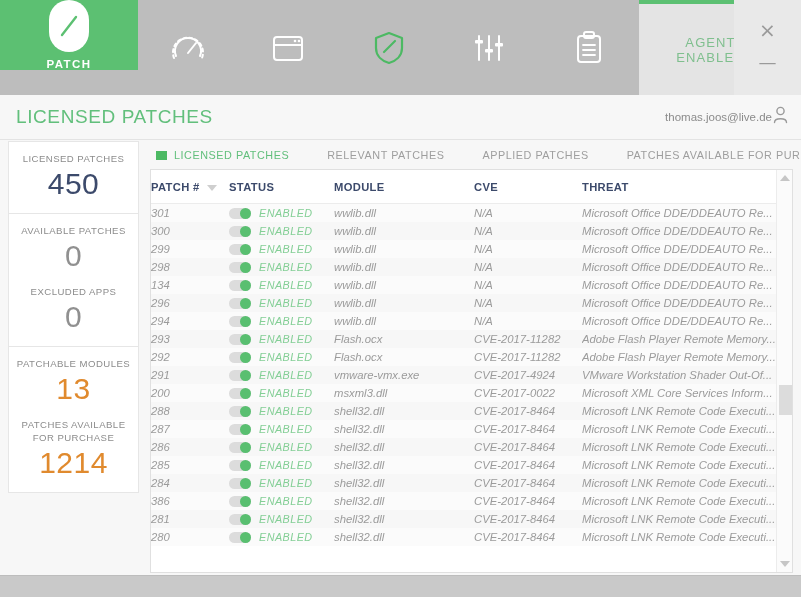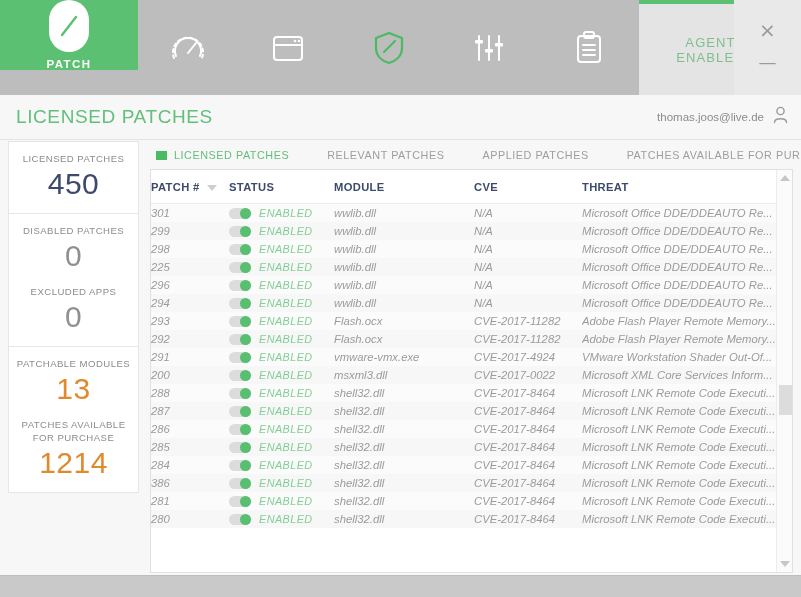--- a/index.html
+++ b/index.html
@@ -98,21 +98,21 @@
     display: flex; align-items: center;
   }
   .page-title {
     margin-left: 16px;
     color: #62bf7c;
     font-size: 19px;
     letter-spacing: 0.6px;
   }
   .user-area {
     margin-left: auto; margin-right: 12px;
-    display: flex; align-items: center; gap: 8px;
+    display: flex; align-items: center; 
   }
   .user-email {
     color: #8b8b8b;
     font-size: 11.5px;
   }
 
   
   .sidebar {
     position: absolute; top: 141px; left: 8px;
     width: 131px;
@@ -372,21 +372,21 @@
   </div>
 
   <div class="sidebar">
 
     <div class="stat-card">
       <div class="stat-label">LICENSED PATCHES</div>
       <div class="stat-value navy">450</div>
     </div>
 
     <div class="stat-card">
-      <div class="stat-label">DISABLED PATCHES</div>
+      <div class="stat-label">AVAILABLE PATCHES</div>
       <div class="stat-value gray">0</div>
       <div class="stat-label stat-sub">EXCLUDED APPS</div>
       <div class="stat-value gray">0</div>
     </div>
 
     <div class="stat-card">
       <div class="stat-label">PATCHABLE MODULES</div>
       <div class="stat-value orange">13</div>
       <div class="stat-label stat-sub">PATCHES AVAILABLE FOR PURCHASE</div>
       <div class="stat-value orange">1214</div>
@@ -434,49 +434,63 @@
                     <span class="knob"></span>
                   </div>
                   <span class="status-text">ENABLED</span>
                 </div>
               </td>
               <td class="c-module">wwlib.dll</td>
               <td class="c-cve">N/A</td>
               <td class="c-threat">Microsoft Office DDE/DDEAUTO Re...</td>
             </tr>
             <tr class="prow">
-              <td class="c-patch">299</td>
+              <td class="c-patch">300</td>
               <td class="c-status">
                 <div class="status-cell">
                   <div class="toggle">
                     <span class="knob"></span>
                   </div>
                   <span class="status-text">ENABLED</span>
                 </div>
               </td>
               <td class="c-module">wwlib.dll</td>
               <td class="c-cve">N/A</td>
               <td class="c-threat">Microsoft Office DDE/DDEAUTO Re...</td>
             </tr>
             <tr class="prow">
-              <td class="c-patch">298</td>
+              <td class="c-patch">299</td>
               <td class="c-status">
                 <div class="status-cell">
                   <div class="toggle">
                     <span class="knob"></span>
                   </div>
                   <span class="status-text">ENABLED</span>
                 </div>
               </td>
               <td class="c-module">wwlib.dll</td>
               <td class="c-cve">N/A</td>
               <td class="c-threat">Microsoft Office DDE/DDEAUTO Re...</td>
             </tr>
             <tr class="prow">
-              <td class="c-patch">225</td>
+              <td class="c-patch">298</td>
+              <td class="c-status">
+                <div class="status-cell">
+                  <div class="toggle">
+                    <span class="knob"></span>
+                  </div>
+                  <span class="status-text">ENABLED</span>
+                </div>
+              </td>
+              <td class="c-module">wwlib.dll</td>
+              <td class="c-cve">N/A</td>
+              <td class="c-threat">Microsoft Office DDE/DDEAUTO Re...</td>
+            </tr>
+            <tr class="prow">
+              <td class="c-patch">134</td>
               <td class="c-status">
                 <div class="status-cell">
                   <div class="toggle">
                     <span class="knob"></span>
                   </div>
                   <span class="status-text">ENABLED</span>
                 </div>
               </td>
               <td class="c-module">wwlib.dll</td>
               <td class="c-cve">N/A</td>

